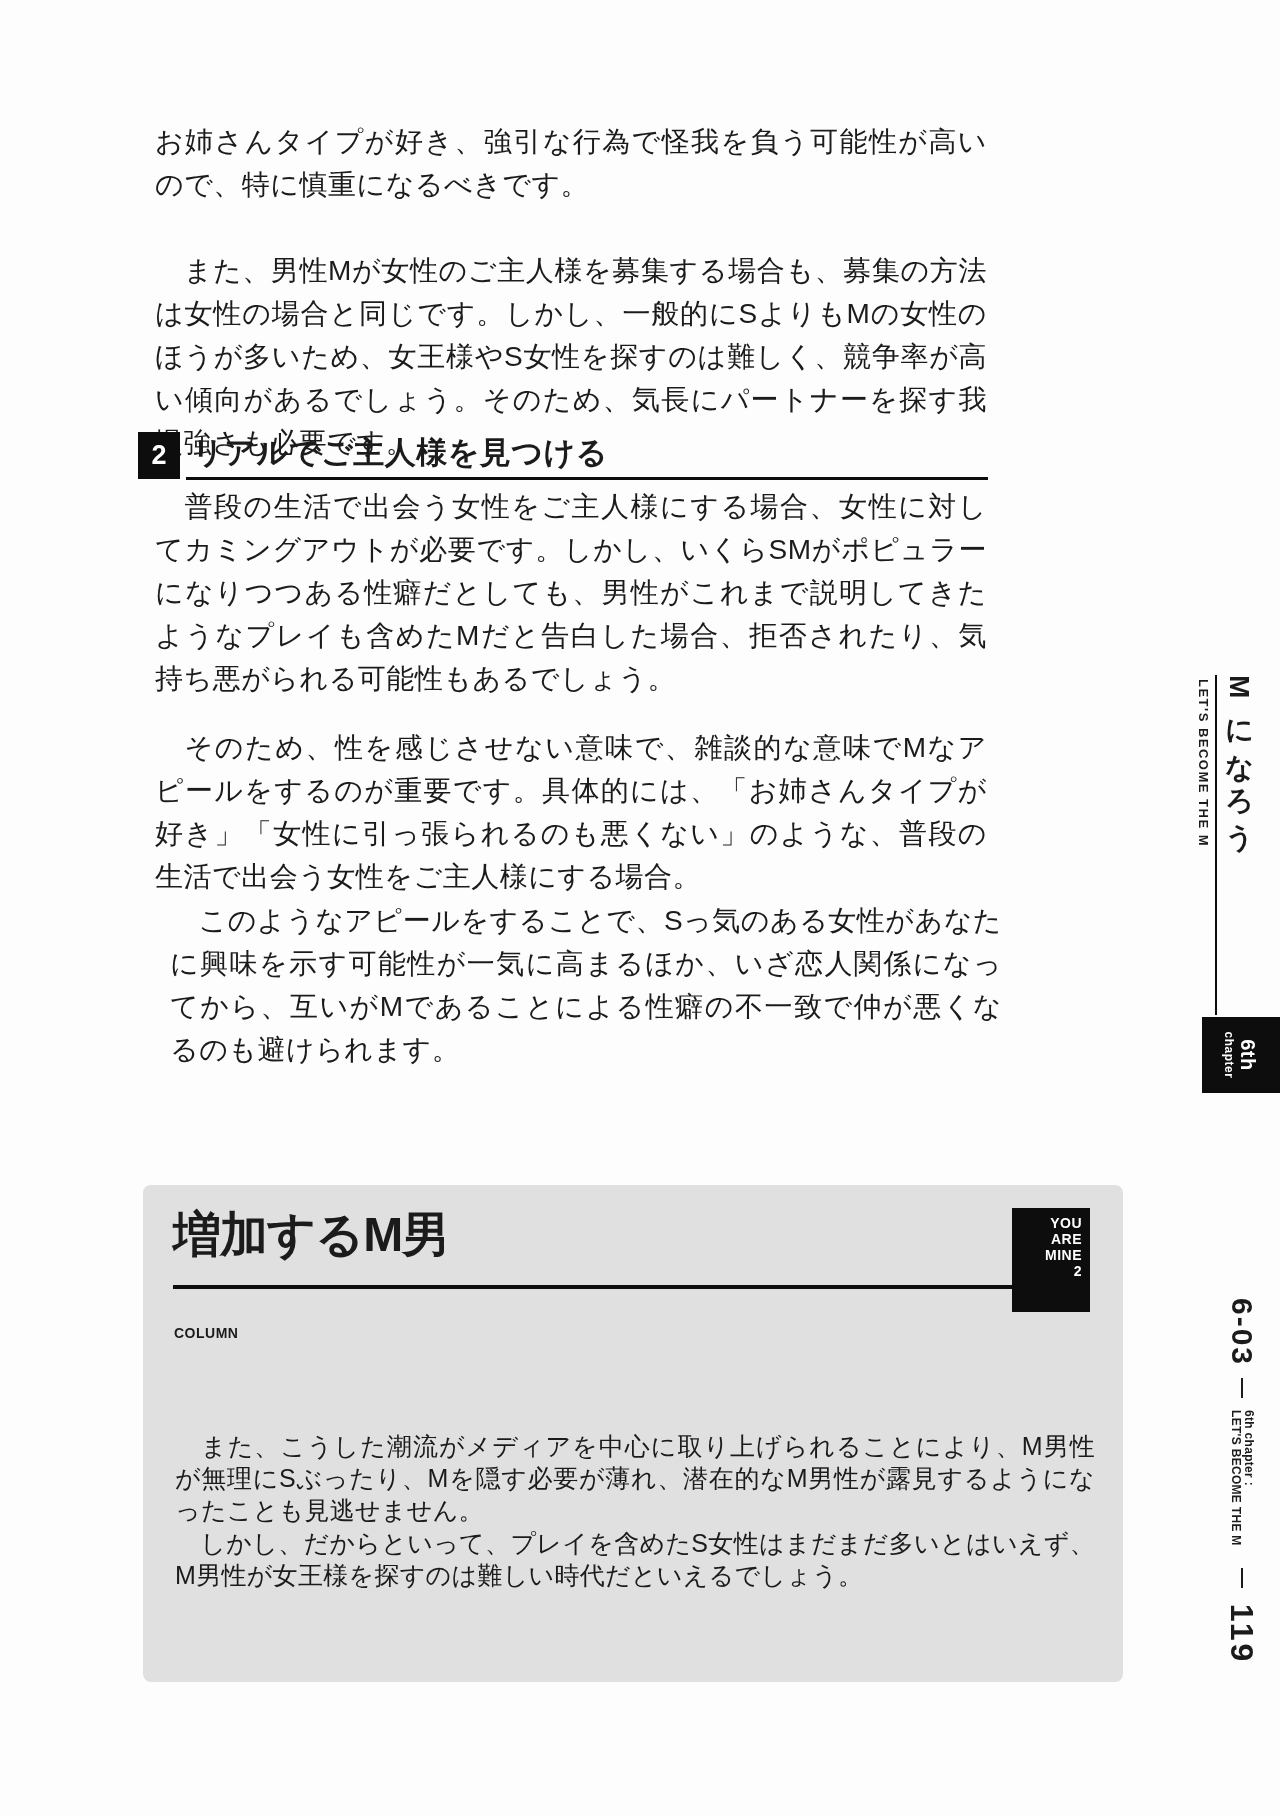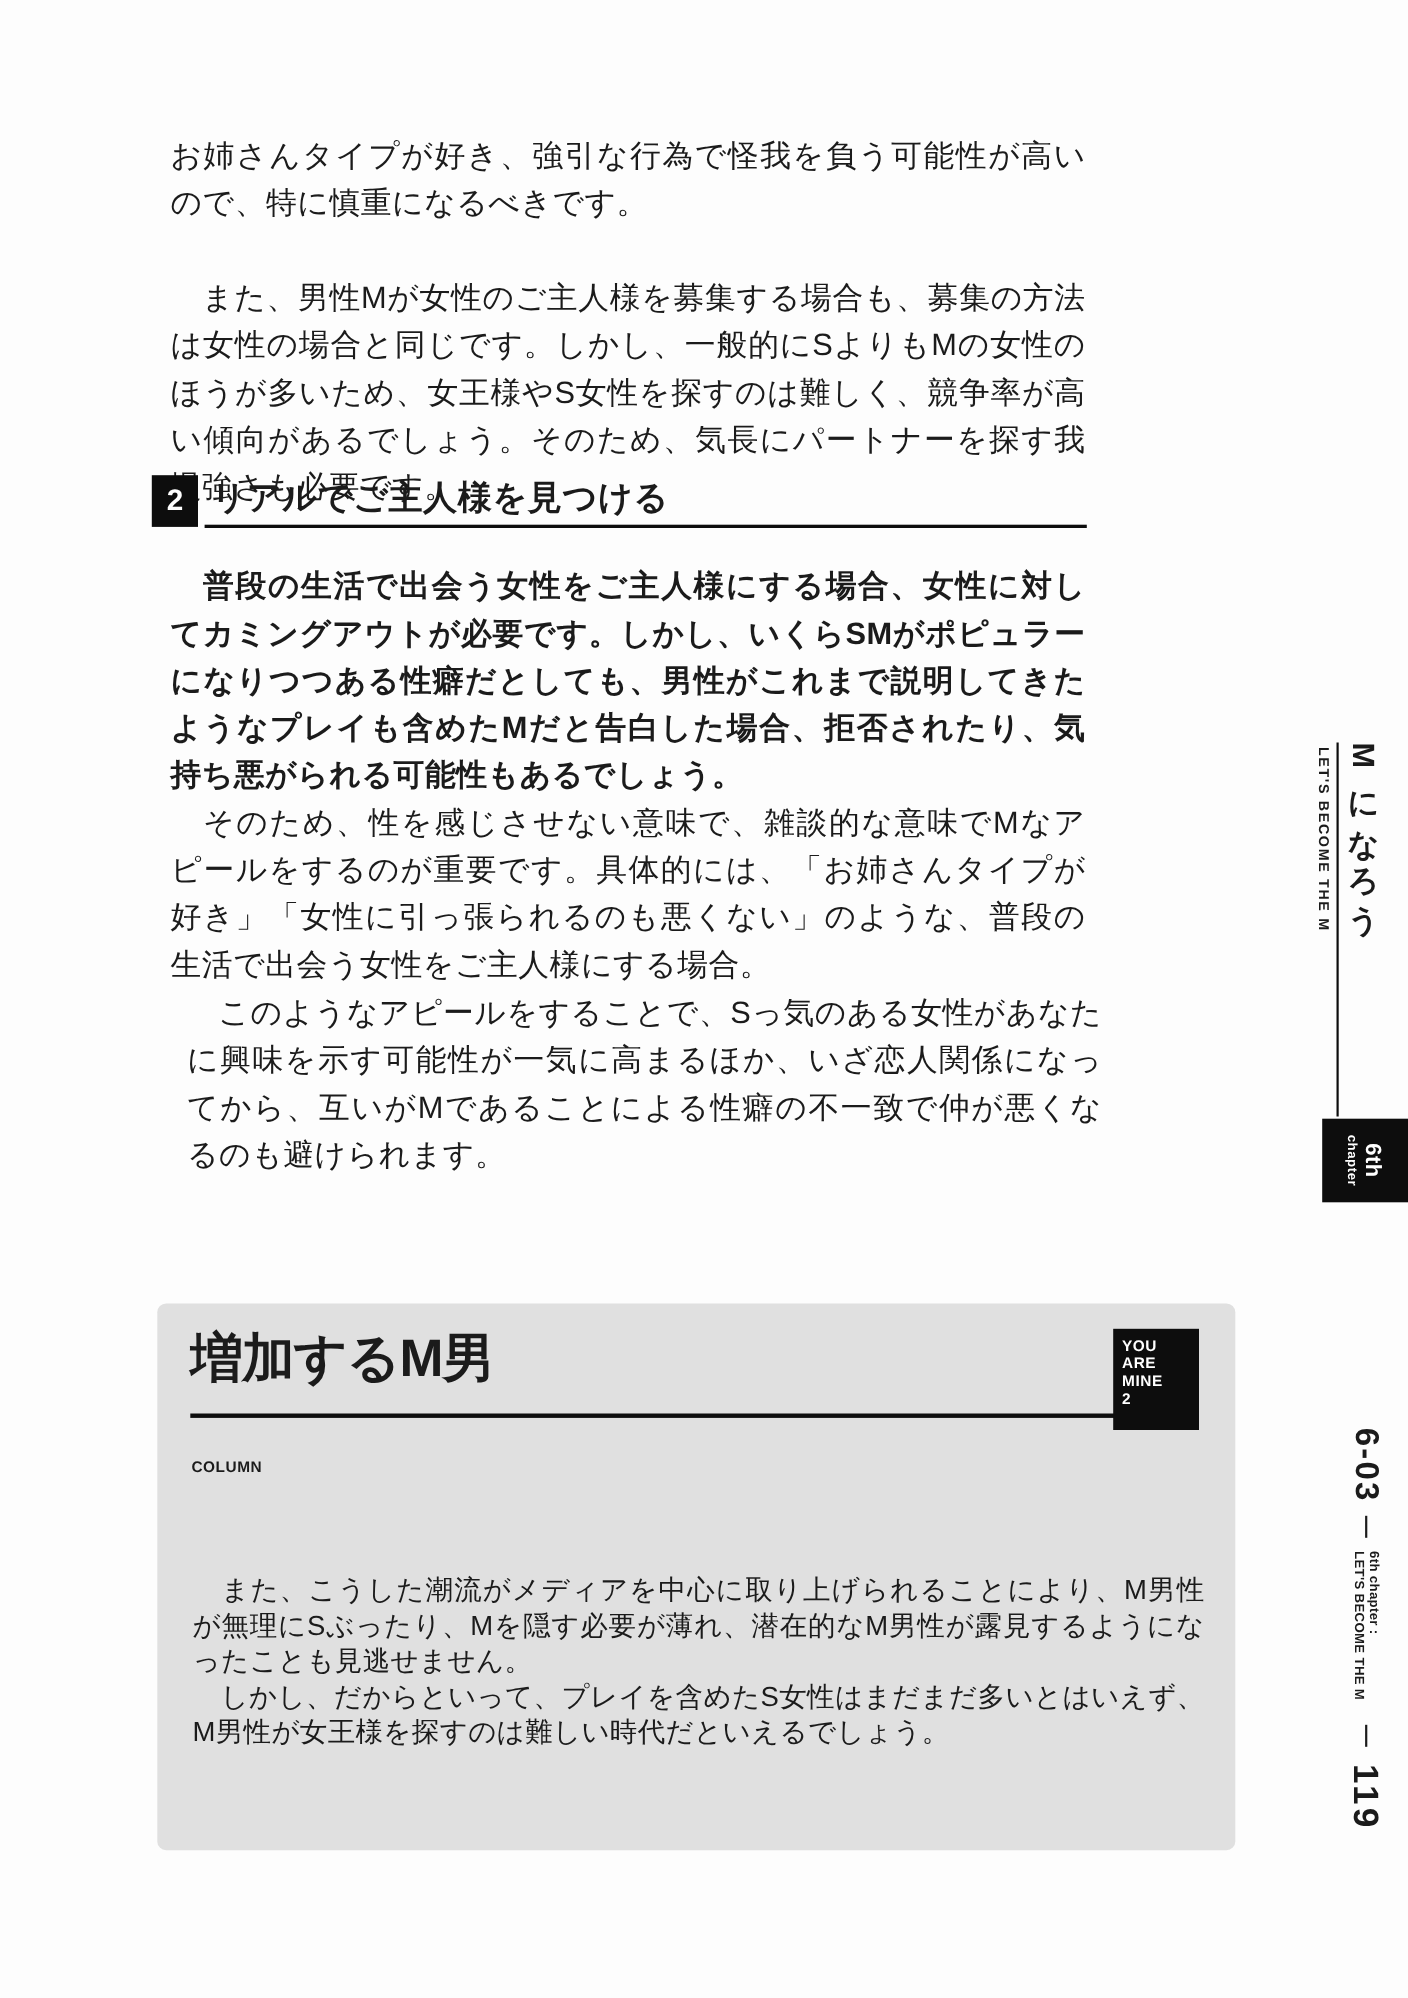--- a/index.html
+++ b/index.html
@@ -9,21 +9,21 @@
     color:#1b1b1b;overflow:hidden;
   }
   
   .bodypara{
     position:absolute;left:155px;width:832px;
     font-size:28px;line-height:43px;text-align:justify;
     letter-spacing:.5px;
   }
   .p1{top:92px;}
   .p2{top:221px;}
-  .p3{top:483px;font-weight:bold;}
+  .p3{top:457px;}
   .p4{top:698px;}
   .p5{top:871px;margin-left:15px;}
   
   .sec-head{position:absolute;left:138px;top:430px;width:850px;height:50px;}
   .sec-num{
     position:absolute;left:0;top:2px;width:42px;height:47px;background:#0d0d0d;
     color:#fff;font-weight:bold;font-size:27px;display:flex;align-items:center;justify-content:center;
   }
   .sec-title{
     position:absolute;left:54px;top:2px;font-size:31px;font-weight:bold;letter-spacing:.5px;
@@ -70,23 +70,23 @@
   .column-box{
     position:absolute;left:143px;top:1185px;width:980px;height:497px;
     background:#e0e0e0;border-radius:8px;
   }
   .col-title{
     position:absolute;left:30px;top:18px;font-size:48px;font-weight:bold;letter-spacing:-1px;
   }
   .col-rule{position:absolute;left:30px;top:100px;width:858px;height:4px;background:#0d0d0d;}
   .col-label{position:absolute;left:31px;top:110px;font-size:14px;font-weight:bold;letter-spacing:.5px;margin-top:30px;}
   .col-badge{
-    position:absolute;right:33px;top:23px;width:78px;height:92px;background:#0d0d0d;
+    position:absolute;right:33px;top:23px;width:78px;height:104px;background:#0d0d0d;
     color:#fff;font-size:14px;font-weight:bold;line-height:16px;
-    box-sizing:border-box;padding:7px 8px;
+    text-align:right;box-sizing:border-box;padding:7px 8px;
     white-space:pre-line;letter-spacing:.5px;
   }
   .colpara{
     position:absolute;left:32px;width:920px;
     font-size:25px;line-height:32px;text-align:justify;letter-spacing:.3px;
   }
   .cp1{top:123px;}
   .cp2{top:220px;}
   .cp3{top:317px;}
 </style>

